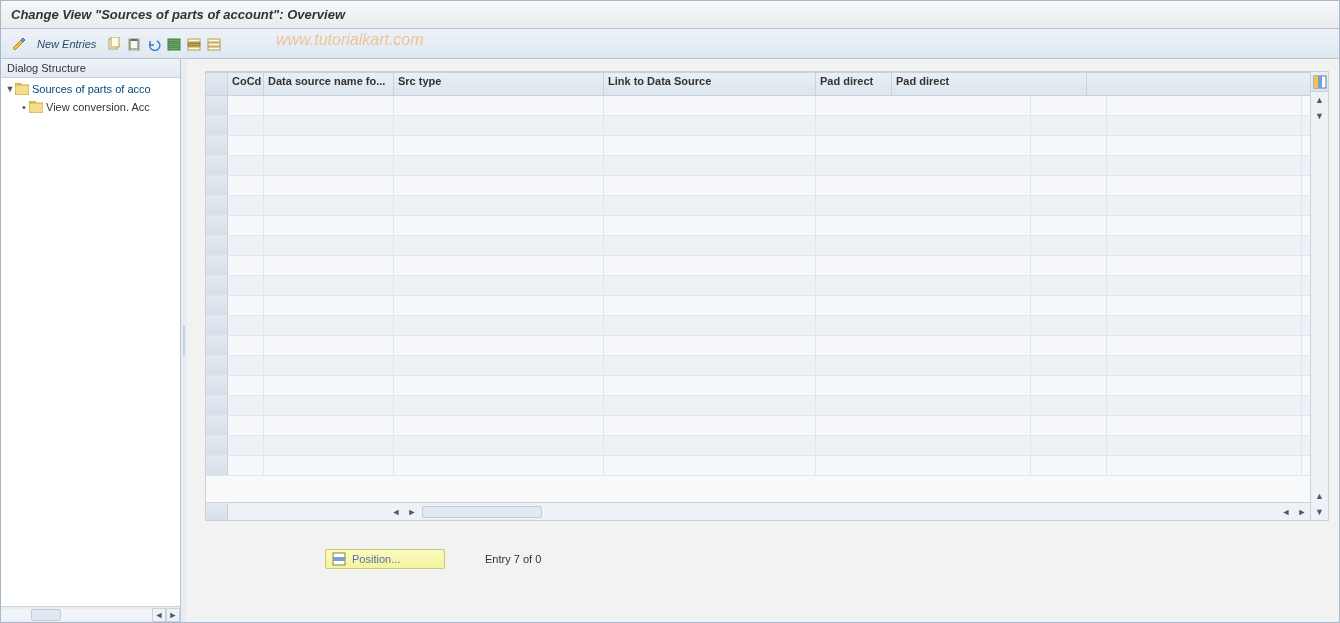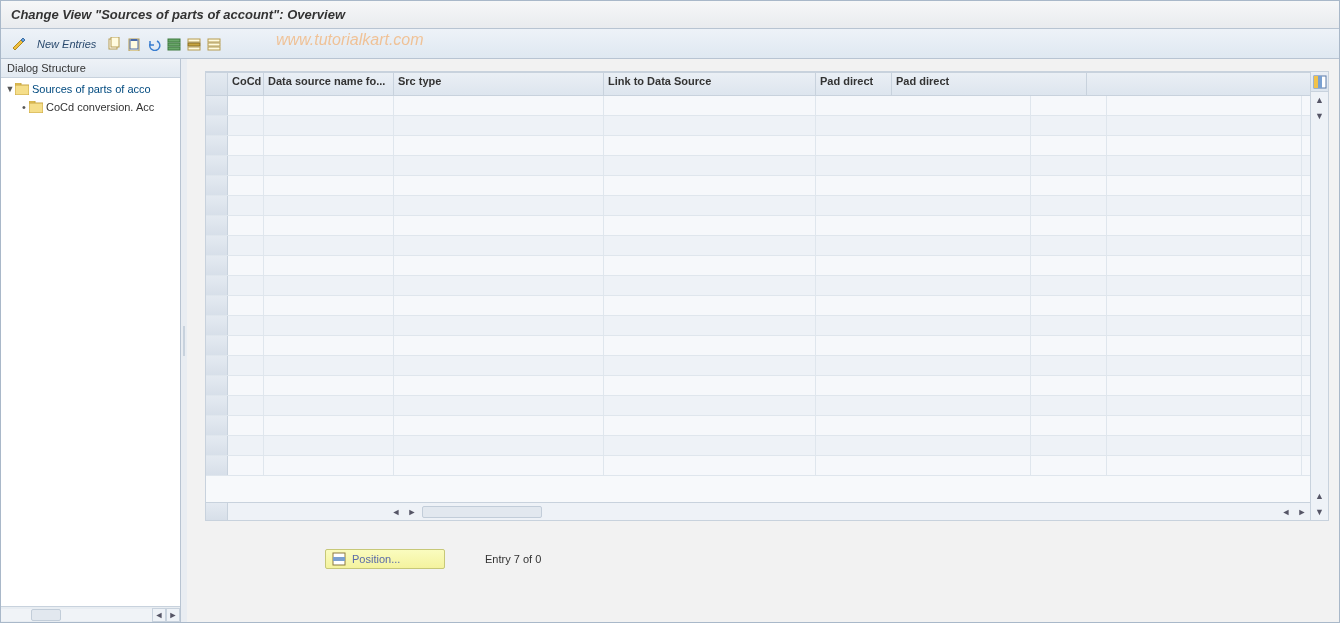--- a/index.html
+++ b/index.html
@@ -287,21 +287,21 @@
           <span class="lbl">Sources of parts of acco</span>
         </div>
         <div class="tree-row tree-child">
           <span class="bullet">•</span>
           <span class="folder">
             <svg width="14" height="12">
                 <rect class="tab" x="0" y="0" width="6" height="3"></rect>
                 <rect class="body" x="0" y="2" width="14" height="10"></rect>
               </svg>
           </span>
-          <span class="lbl" style="color:#333">CoCd conversion. Acc</span>
+          <span class="lbl" style="color:#333">View conversion. Acc</span>
         </div>
       </div>
       <div class="sidebar-scroll">
         <div class="sb-track">
             <div class="sb-thumb"></div>
           </div>
         <div class="sb-btn">◄</div>
         <div class="sb-btn">►</div>
       </div>
     </div>

